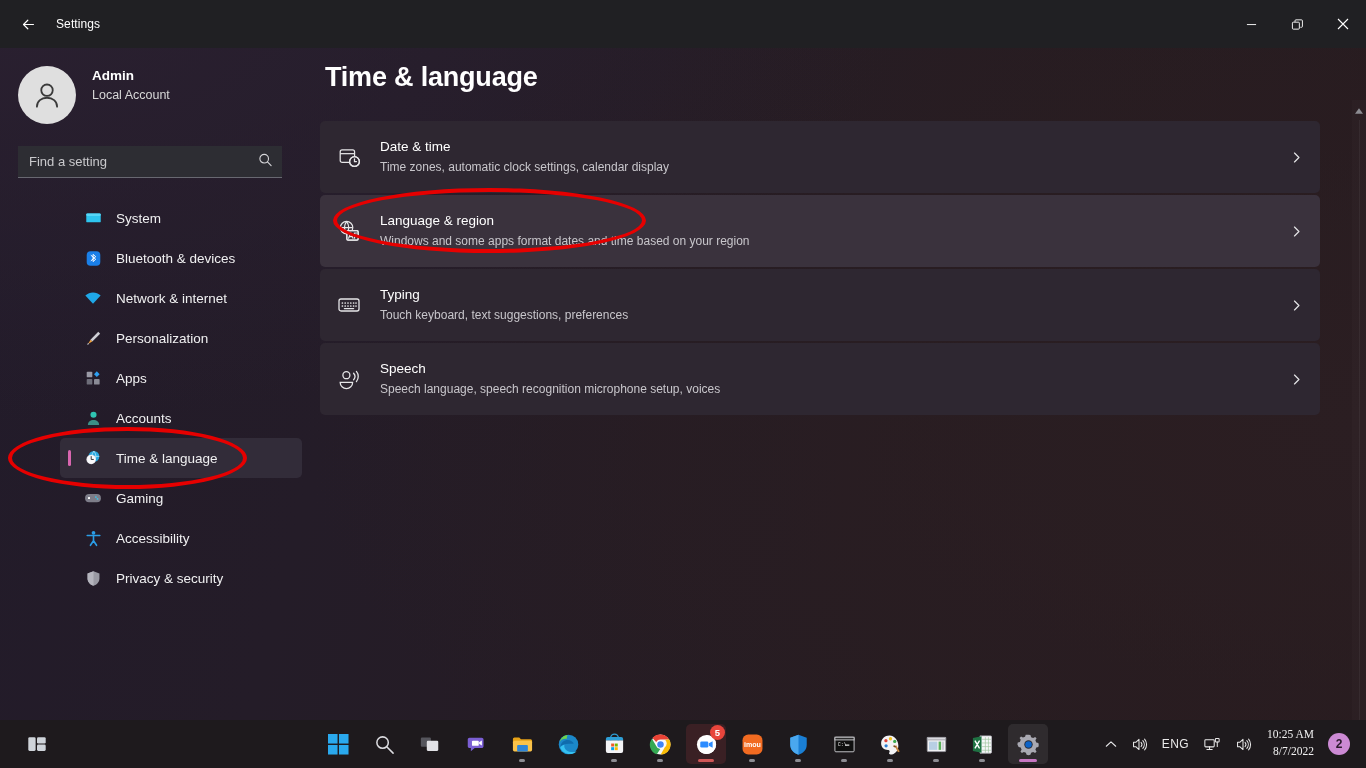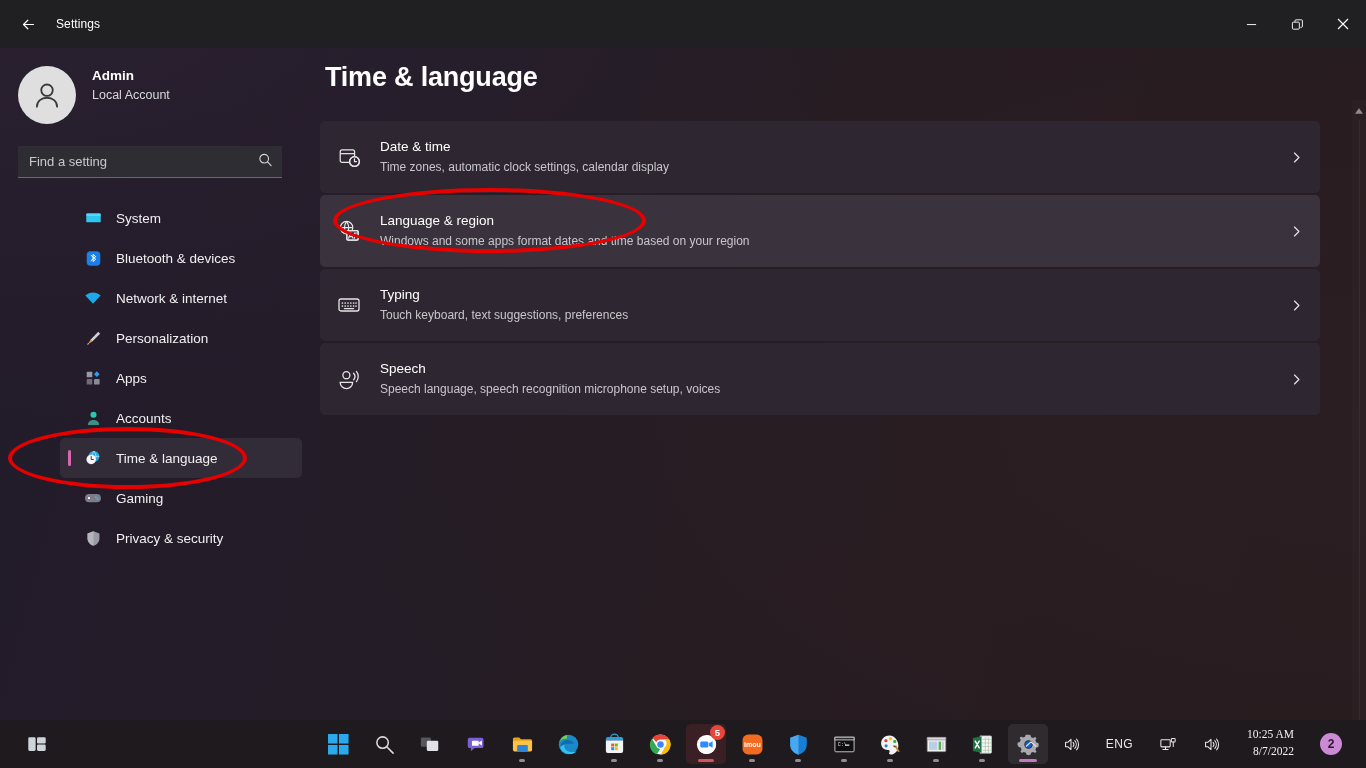--- a/index.html
+++ b/index.html
@@ -148,22 +148,21 @@
   .tb-under.red  { width:16px; background:#cf5757; }
   .tb-badge {
     position:absolute; top:1px; right:1px;
     min-width:15px; height:15px; border-radius:8px;
     background:#e8453c; color:#fff; font-size:9.5px; font-weight:bold;
     display:flex; align-items:center; justify-content:center; padding:0 3px;
   }
 
   .tray {
     position:absolute; right:0; height:48px; display:flex; align-items:center;
-    padding-right:20px;
-    gap:12px;
+    padding-right:12px;
   }
   .tray-btn {
     height:36px; border-radius:4px; padding:0 7px;
     display:flex; align-items:center; justify-content:center;
     cursor:pointer; color:#eaeaea;
   }
   .tray-lang { font-size:12px; letter-spacing:.4px; }
   .clock {
     text-align:right; font-size:11.5px; color:#f0f0f0; line-height:1.45;
     padding:0 8px; cursor:pointer; border-radius:4px; height:36px;
@@ -330,20 +329,29 @@
               <circle cx="5.6" cy="10.1" r="1" fill="#fff"></circle>
             <rect x="4.6" y="9.6" width="2" height="1" fill="#fff"></rect>
               <rect x="5.1" y="9.1" width="1" height="2" fill="#fff"></rect>
             <circle cx="13.2" cy="9" r="1" fill="#3ec4e8"></circle>
               <circle cx="15" cy="11" r="1" fill="#3ec4e8"></circle>
           </svg>
         </span>
         <span class="nav-label">Gaming</span>
       </div>
 
+      <div class="nav-item">
+        <span class="nav-ico">
+          <svg width="17" height="17" viewBox="0 0 20 20">
+            <circle cx="10" cy="3.3" r="2.2" fill="#2b9ee8"></circle>
+            <path d="M2.6 6.5h14.8M10 6.5v6.2M10 12.7L6.4 18M10 12.7L13.6 18" stroke="#2b9ee8" stroke-width="1.9" stroke-linecap="round" fill="none"></path>
+          </svg>
+        </span>
+        <span class="nav-label">Accessibility</span>
+      </div>
 
       <div class="nav-item">
         <span class="nav-ico">
           <svg width="17" height="17" viewBox="0 0 20 20">
             <path d="M10 1.4l7 2.6v6c0 4.2-3 7.4-7 8.6-4-1.2-7-4.4-7-8.6V4z" fill="#9a9aa4"></path>
             <path d="M10 1.4v17.2c-4-1.2-7-4.4-7-8.6V4z" fill="#b5b5be"></path>
           </svg>
         </span>
         <span class="nav-label">Privacy &amp; security</span>
       </div>

